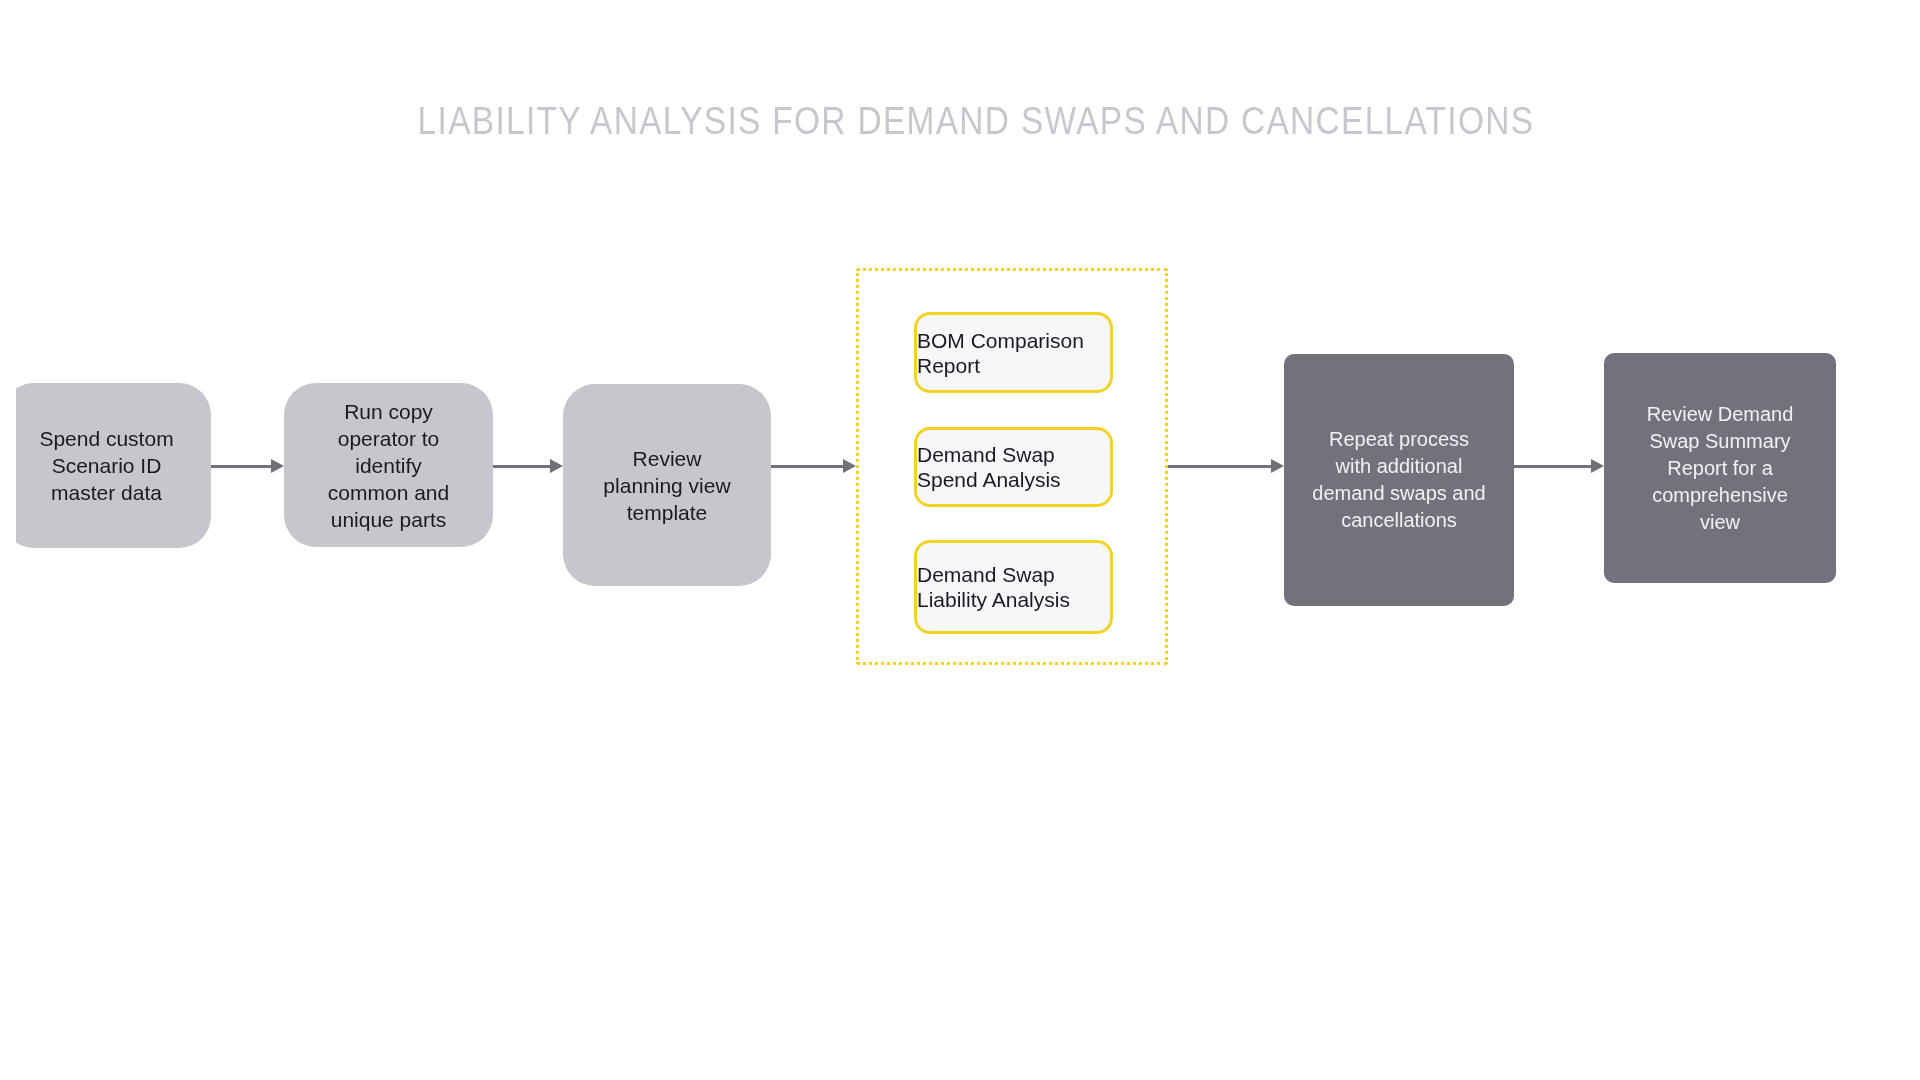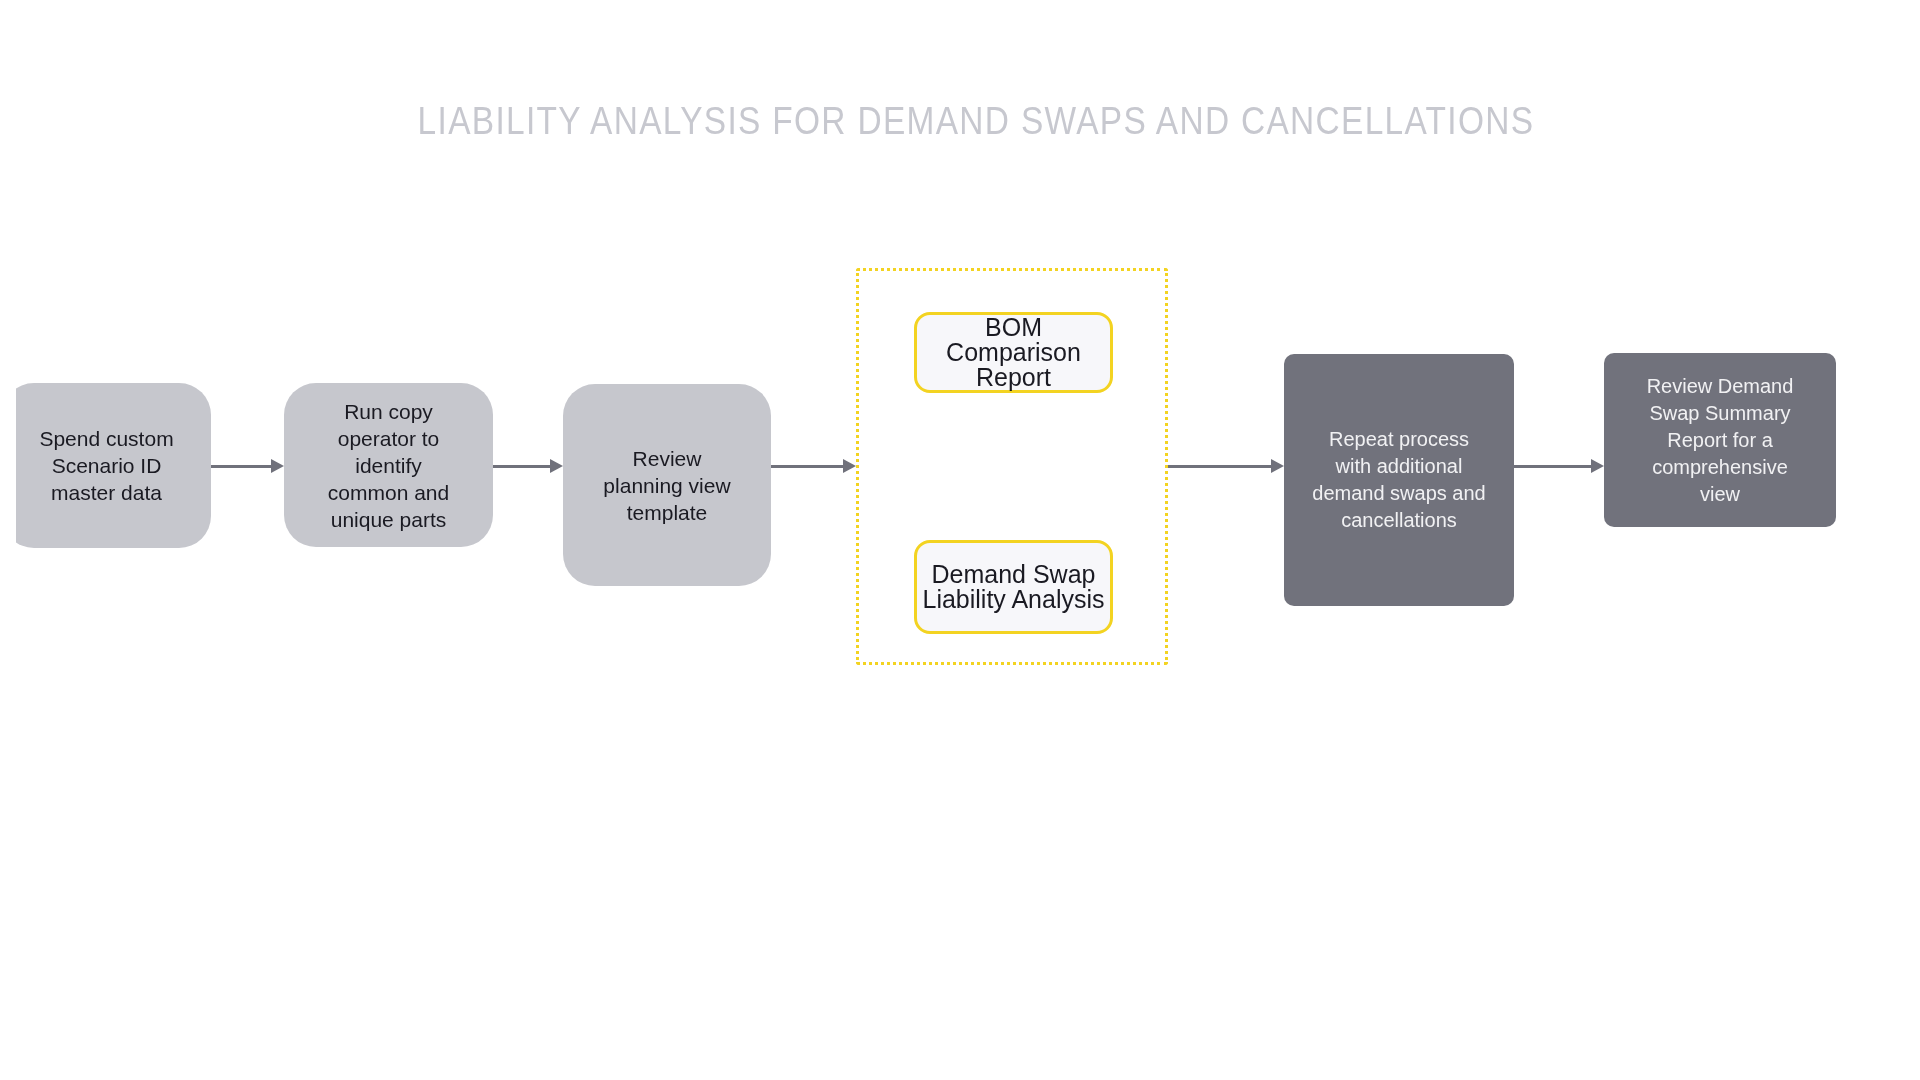--- a/index.html
+++ b/index.html
@@ -48,41 +48,40 @@
     border-radius:10px;
     color:var(--box-text-light);
     font-size:20px;
     line-height:27px;
     font-weight:400;
   }
   .box1{left:-14px;top:383px;width:209px;height:165px;}
   .box2{left:268px;top:383px;width:209px;height:164px;}
   .box3{left:547px;top:384px;width:208px;height:202px;}
   .dark1{left:1268px;top:354px;width:230px;height:252px;}
-  .dark2{left:1588px;top:353px;width:232px;height:174px;}
+  .dark2{left:1588px;top:353px;width:232px;height:230px;}
 
   .dotted-group{
     position:absolute;
     box-sizing:border-box;
     left:840px;top:268px;width:312px;height:397px;
     border:3px dotted var(--accent-yellow);
     border-radius:3px;
     background:transparent;
   }
   .ybox{
     position:absolute;
     box-sizing:border-box;
     left:55px;width:199px;
     border:3.5px solid var(--accent-yellow);
     border-radius:16px;
     background:var(--yellow-box-fill);
     color:var(--box-text-dark);
     display:flex;align-items:center;justify-content:center;
-    text-align:center;
-    font-size:25px;line-height:25px;font-weight:500;
+    font-size:21px;line-height:25px;font-weight:500;
   }
   .ybox1{top:41px;height:81px;}
   .ybox2{top:156px;height:80px;}
   .ybox3{top:269px;height:94px;}
 
   .arrow{
     position:absolute;
     top:459px;height:14px;
   }
   .arrow .line{
@@ -145,20 +144,25 @@
     <span class="line"></span>
     <span class="head"></span>
   </div>
 
   <div class="dotted-group">
     <div class="ybox ybox1">
       <span class="box-label">BOM
 Comparison
 Report</span>
     </div>
+    <div class="ybox ybox2">
+      <span class="box-label">Demand Swap
+Spend
+Analysis</span>
+    </div>
     <div class="ybox ybox3">
       <span class="box-label">Demand Swap
 Liability
 Analysis</span>
     </div>
   </div>
 
   <div class="arrow arrow4">
     <span class="line"></span>
     <span class="head"></span>

